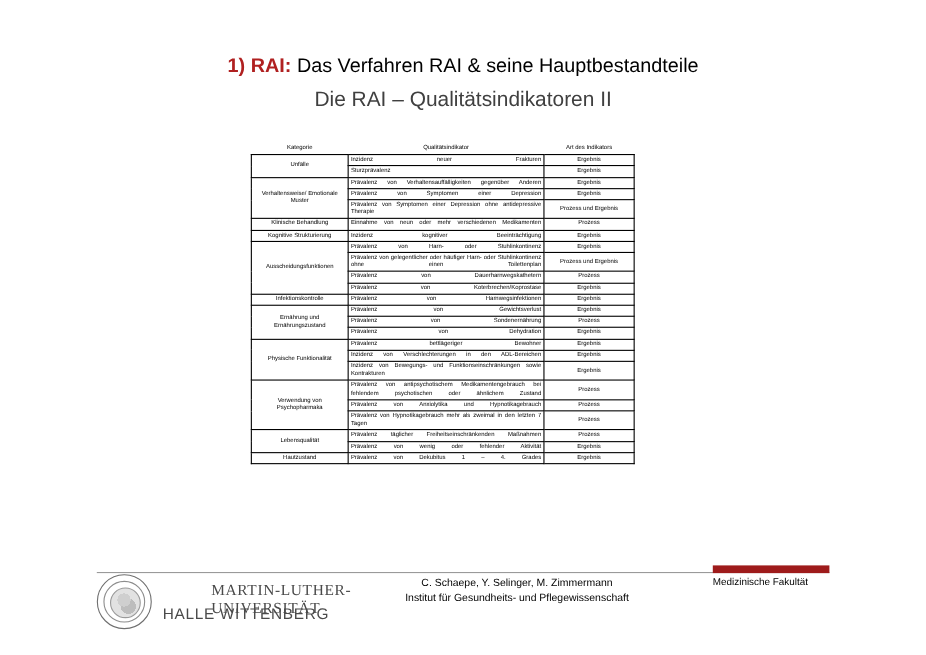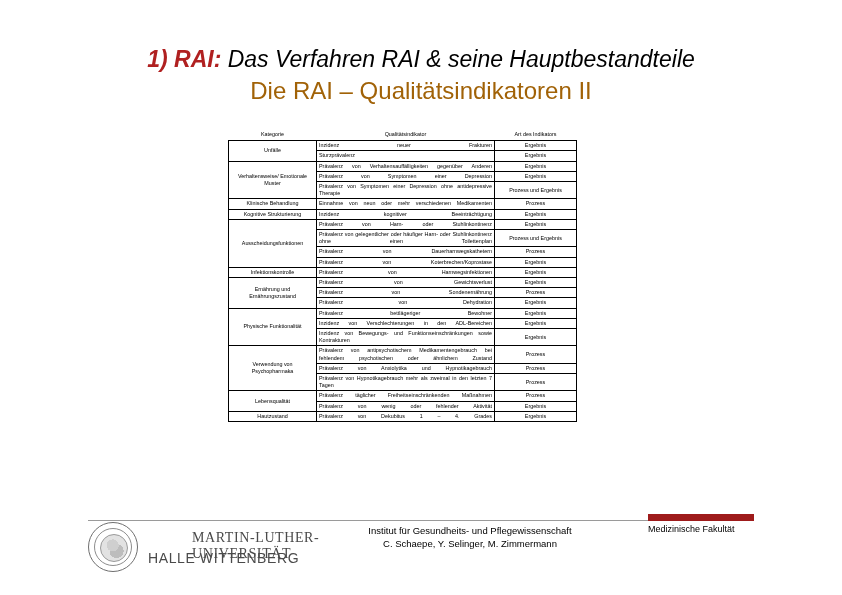--- a/index.html
+++ b/index.html
@@ -23,33 +23,32 @@
 
   
   .title-block {
     position: absolute;
     left: 0;
     top: 46px;
     width: 842px;
     text-align: center;
   }
   .title-line1 {
-    font-size: 23px;
+    font-size: 18px;
     line-height: 26px;
     color: #000000;
-    font-style: italic;
   }
   .title-line1 .rai {
     color: #b02020;
     font-weight: bold;
   }
   .title-line2 {
-    font-size: 24px;
+    font-size: 19px;
     line-height: 26px;
-    color: #a16207;
+    color: #404040;
     margin-top: 6px;
   }
 
   
   .table-wrap {
     position: absolute;
     left: 228px;
     top: 130px;
     width: 348px;
   }
@@ -322,19 +321,19 @@
 
   <div class="logo">
     <div class="seal">
       <div class="seal-inner"></div>
     </div>
     <div class="uni-name">MARTIN-LUTHER-UNIVERSITÄT</div>
     <div class="uni-name2">HALLE WITTENBERG</div>
   </div>
 
   <div class="footer-center">
+    <div>C. Schaepe, Y. Selinger, M. Zimmermann</div>
     <div>Institut für Gesundheits- und Pflegewissenschaft</div>
-    <div>C. Schaepe, Y. Selinger, M. Zimmermann</div>
   </div>
 
   <div class="footer-right">Medizinische Fakultät</div>
 
 </div>
 
 </body></html>

